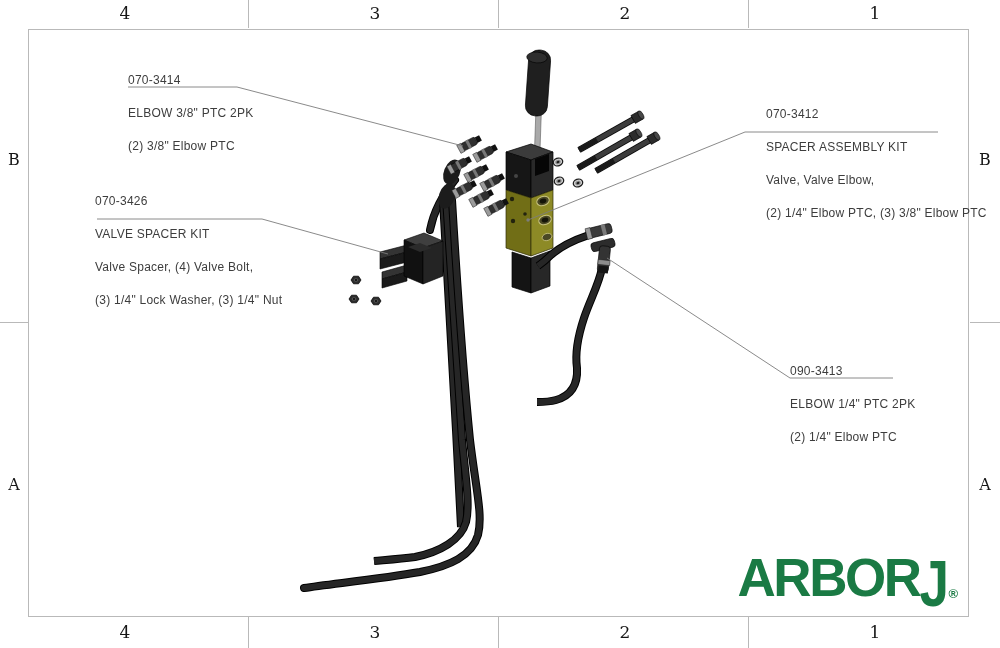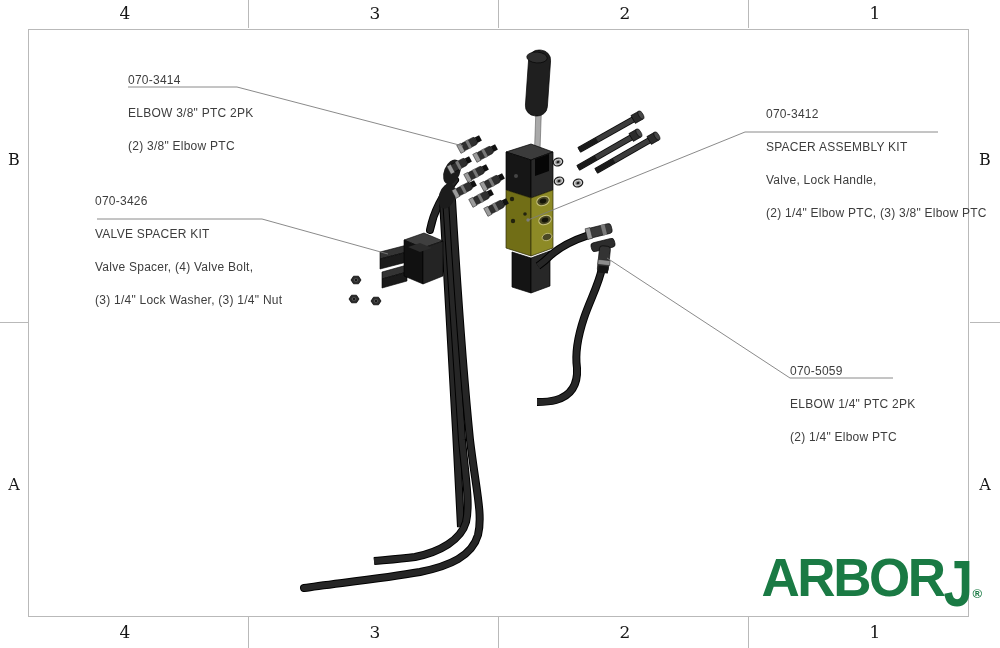--- a/index.html
+++ b/index.html
@@ -25,21 +25,21 @@
   }
   
   .callout{
     position:absolute;font-size:12px;line-height:11px;letter-spacing:.25px;
     color:#3d3d3d;white-space:pre;
   }
   
   .diagram-svg{position:absolute;left:0;top:0;}
   
   .logo{
-    position:absolute;right:18px;top:551px;display:flex;align-items:flex-start;
+    position:absolute;right:42px;top:551px;display:flex;align-items:flex-start;
     font-weight:bold;font-size:53px;letter-spacing:-2.5px;
     color:var(--logo-green,#1a7a44);line-height:1;
   }
   .logo .j{display:inline-block;transform:scaleY(1.22);transform-origin:60% 0;}
   .logo .reg{font-size:13px;letter-spacing:0;margin:36px 0 0 2px;}
 </style>
 </head>
 <body>
 
 <div class="border-rect"></div>
@@ -269,25 +269,25 @@
 </div>
 <div class="callout" style="left:95px;top:174px">
   <div>070-3426</div>
   <div>VALVE SPACER KIT</div>
   <div>Valve Spacer, (4) Valve Bolt,</div>
   <div>(3) 1/4" Lock Washer, (3) 1/4" Nut</div>
 </div>
 <div class="callout" style="left:766px;top:87px">
   <div>070-3412</div>
   <div>SPACER ASSEMBLY KIT</div>
-  <div>Valve, Lock Handle,</div>
+  <div>Valve, Valve Elbow,</div>
   <div>(2) 1/4" Elbow PTC, (3) 3/8" Elbow PTC</div>
 </div>
 <div class="callout" style="left:790px;top:344px">
-  <div>070-5059</div>
+  <div>090-3413</div>
   <div>ELBOW 1/4" PTC 2PK</div>
   <div>(2) 1/4" Elbow PTC</div>
 </div>
 
 <div class="logo">
   <span>ARBOR</span>
     <span class="j">J</span>
     <span class="reg">®</span>
 </div>
 

